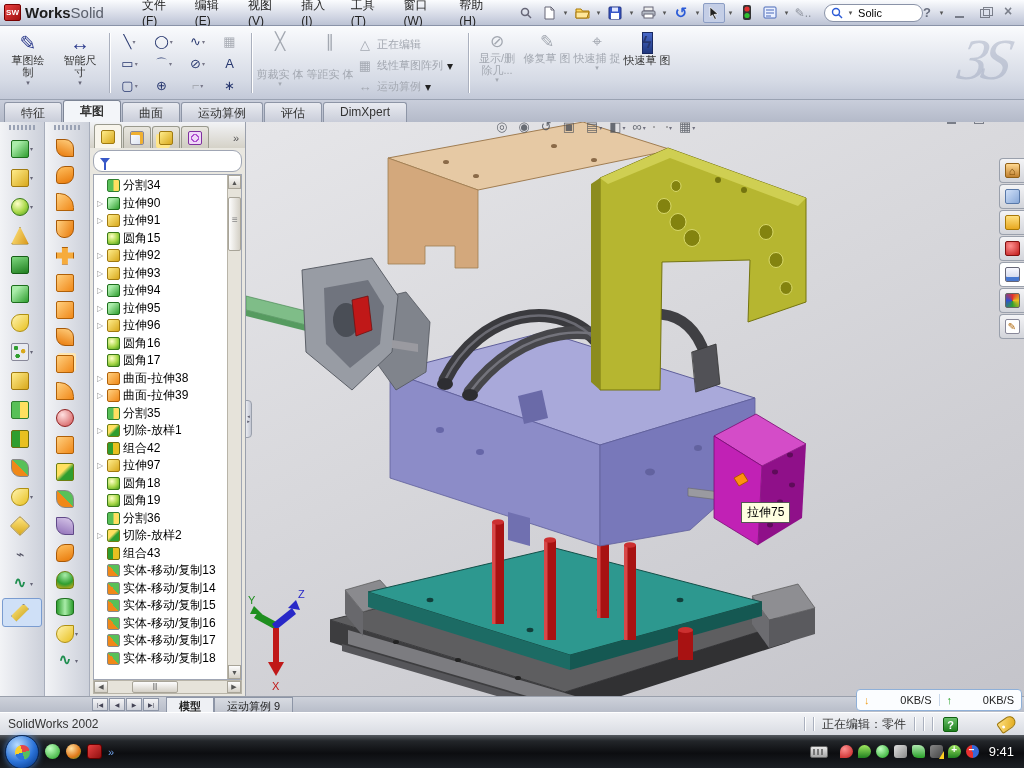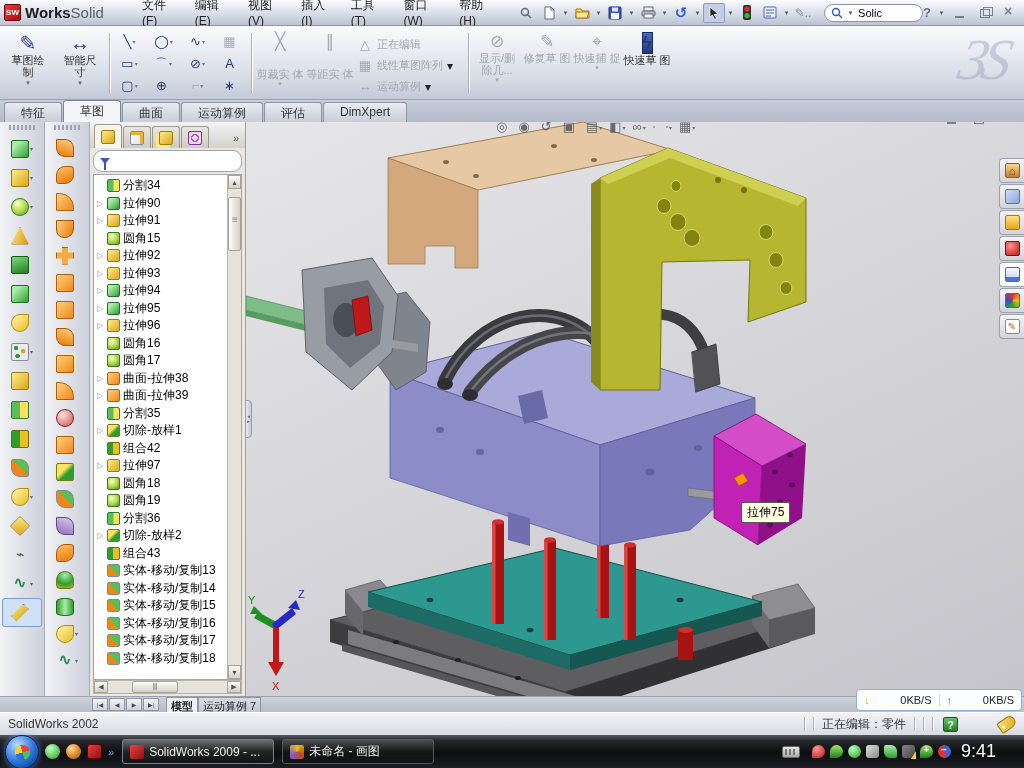--- a/index.html
+++ b/index.html
@@ -49,21 +49,21 @@
   .tool-h{display:flex;align-items:center;gap:4px;height:19px;padding:0 2px;border-radius:2px}
   .tool-h .tglyph{font-size:13px;color:#26366e;width:16px;text-align:center}
   .tool-h .tlabel{font-size:11px;color:#333;white-space:nowrap}
   .tool-h.dis .tglyph,.tool-h.dis .tlabel{color:#a3a8b1}
   .chip{display:inline-block;width:16px;height:16px;border-radius:2px}
   #watermark{position:absolute;right:18px;top:0;font-size:58px;font-style:italic;font-family:"Liberation Serif","DejaVu Serif",serif;color:rgba(140,150,175,.38);transform:skewX(-12deg);letter-spacing:-6px}
 
   
   #tabrow{position:absolute;left:0;top:100px;width:1024px;height:22px;background:linear-gradient(#c9cedb,#b4bac9);display:flex;align-items:flex-end;padding-left:4px;gap:1px}
   .rtab{height:20px;padding:2px 16px;font-size:12px;color:#333;background:linear-gradient(#e9ebf1,#c9cdd9);border:1px solid #8d95a6;border-bottom:0;border-radius:3px 3px 0 0}
-  .rtab.active{background:#f3f5f9;height:22px;font-weight:normal;border-color:#7d8596}
+  .rtab.active{background:#f3f5f9;height:22px;font-weight:bold;border-color:#7d8596}
 
   
   #main{position:absolute;left:0;top:122px;width:1024px;height:574px;background:#d4d7de}
   .vtoolbar{position:absolute;top:0;height:574px;background:linear-gradient(90deg,#f2f3f6,#ccd0da);border-right:1px solid #a7adbb;display:flex;flex-direction:column;align-items:center;padding-top:3px}
   #tbA{left:0;width:45px}
   #tbB{left:45px;width:45px}
   .grip{width:26px;height:5px;margin-bottom:4px;background:repeating-linear-gradient(90deg,#9aa2b4 0 2px,transparent 2px 4px)}
   .titem{display:flex;align-items:center;justify-content:center;width:40px;height:29px;border-radius:3px}
   #tbB .titem{height:27px}
   .titem.pressed{background:#cfe0f7;border:1px solid #7a9cd0}
@@ -158,21 +158,21 @@
   
   #netspeed{position:absolute;left:856px;top:689px;width:166px;height:22px;background:#fbfdff;border:1px solid #8fb0d8;border-radius:4px;display:flex;align-items:center;z-index:60;font-size:11px}
   .netcell{flex:1;display:flex;align-items:center;justify-content:space-between;padding:0 7px}
   .netcell+.netcell{border-left:1px solid #c8d8ec}
   .arr-down{color:#f0a020;font-weight:bold}
   .arr-up{color:#28a028;font-weight:bold}
 
   
   #bottombar{position:absolute;left:0;top:696px;width:1024px;height:16px;background:linear-gradient(#cdd1da,#b8bdc9);border-top:1px solid #9aa0ac;display:flex;align-items:center;padding-left:92px}
   .navbtn{width:16px;height:13px;background:linear-gradient(#f4f4f6,#cfd2da);border:1px solid #8d95a6;font-size:6px;color:#445;display:flex;align-items:center;justify-content:center;margin-right:1px}
-  .btab{height:15px;padding:1px 4px;font-size:11px;color:#222;background:linear-gradient(#d8dbe2,#c2c6d0);border:1px solid #8d95a6;border-bottom:0}
+  .btab{height:15px;padding:1px 12px;font-size:11px;color:#222;background:linear-gradient(#d8dbe2,#c2c6d0);border:1px solid #8d95a6;border-bottom:0}
   .btab.active{background:#eef0f4;font-weight:bold}
   #statusbar{position:absolute;left:0;top:712px;width:1024px;height:23px;background:linear-gradient(#f2f3f6,#d8dbe2);border-top:1px solid #fff;display:flex;align-items:center;padding:0 8px;color:#333}
   .ssep{width:1px;height:14px;background:#aab0be;margin:0 4px;box-shadow:1px 0 0 #fff}
   #editing{margin:6px 4px}
   #helpchip{width:15px;height:15px;background:linear-gradient(#68c068,#208020);border:1px solid #106010;color:#fff;font-size:11px;font-weight:bold;text-align:center;line-height:14px;border-radius:2px;margin:0 6px}
   #tagicon{width:18px;height:12px;background:linear-gradient(135deg,#ffe080,#e0a818);border:1px solid #a07808;border-radius:2px 6px 6px 2px;transform:rotate(-35deg);margin-left:34px;position:relative}
   #tagicon::after{content:"";position:absolute;left:2px;top:4px;width:3px;height:3px;border-radius:50%;background:#fff}
 
   #taskbar{position:absolute;left:0;top:735px;width:1024px;height:33px;background:linear-gradient(#555a60 0%,#23262a 18%,#0c0d10 55%,#1c1f24 100%);display:flex;align-items:center;z-index:70}
   #orb{width:34px;height:34px;margin:0 6px 0 5px;border-radius:50%;background:radial-gradient(circle at 35% 28%,#b8dcff,#2a72d8 55%,#0a3c8c 90%);border:1px solid #0a2c60;position:relative;box-shadow:0 0 6px rgba(90,160,255,.7)}
@@ -196,21 +196,21 @@
   .k-trgreen{background:linear-gradient(#a0e860,#208020);border-radius:50% 50% 50% 0}
   .k-trgreen2{background:radial-gradient(circle at 35% 30%,#c0ffc0,#18a018);border-radius:50%}
   .k-trgray{background:linear-gradient(135deg,#e0e0e0,#888)}
   .k-trphone{background:linear-gradient(#b0e8b0,#28a028);border-radius:2px 6px 2px 6px}
   .k-tryellow{background:linear-gradient(135deg,#888,#444);position:relative}
   .k-tryellow::after{content:"";position:absolute;right:-1px;bottom:-1px;width:0;height:0;border-left:5px solid transparent;border-bottom:8px solid #ffd020}
   .k-trplus{background:linear-gradient(#a0e860,#208020);border-radius:50% 50% 50% 0;position:relative}
   .k-trplus::after{content:"+";position:absolute;left:3.5px;top:-1px;color:#fff;font-size:10px;font-weight:bold}
   .k-trblue{background:conic-gradient(#3868d8 0 50%,#e83030 50%);border-radius:50%;position:relative}
   .k-trblue::after{content:"−";position:absolute;left:3px;top:-1px;color:#fff;font-size:10px;font-weight:bold}
-  #clock{color:#fff;font-size:18px;margin-right:28px;text-shadow:0 1px 2px #000}
+  #clock{color:#fff;font-size:13px;margin-right:10px;text-shadow:0 1px 2px #000}
 
   svg text{font-family:"Liberation Sans","DejaVu Sans",sans-serif}
 </style>
 </head>
 <body>
 
 <div id="screen">
 
   <div id="titlebar">
     <div id="swlogo">
@@ -1127,21 +1127,21 @@
     <div style="display:flex">
 
     <div class="navbtn">|◀</div>
         <div class="navbtn">◀</div>
         <div class="navbtn">▶</div>
         <div class="navbtn">▶|</div>
       </div>
     <div style="display:flex;margin-left:6px">
 
     <div class="btab active">模型</div>
-        <div class="btab">运动算例 7</div>
+        <div class="btab">运动算例 9</div>
       </div>
   </div>
 
   <div id="statusbar">
     <span>SolidWorks 2002</span>
     <span style="flex:1"></span>
     <span class="ssep"></span>
       <span class="ssep"></span>
     <span id="editing">正在编辑：零件</span>
     <span class="ssep"></span>
@@ -1153,32 +1153,20 @@
 
   <div id="taskbar">
     <div id="orb"></div>
     <div id="ql">
 
     <span class="qlicon k-qlgreen"></span>
         <span class="qlicon k-qlorange"></span>
         <span class="qlicon k-qlsw"></span>
       </div>
     <span id="qlmore">»</span>
-    <div style="display:flex">
-
-        <div class="taskwin active">
-          <span class="twicon k-twsw"></span>
-          <span>SolidWorks 2009 - ...</span>
-        </div>
-
-        <div class="taskwin">
-          <span class="twicon k-twpaint"></span>
-          <span>未命名 - 画图</span>
-        </div>
-      </div>
     <div id="kbicon"></div>
     <div id="tray">
 
     <span class="tricon k-trred"></span>
         <span class="tricon k-trgreen"></span>
         <span class="tricon k-trgreen2"></span>
         <span class="tricon k-trgray"></span>
         <span class="tricon k-trphone"></span>
         <span class="tricon k-tryellow"></span>
         <span class="tricon k-trplus"></span>

